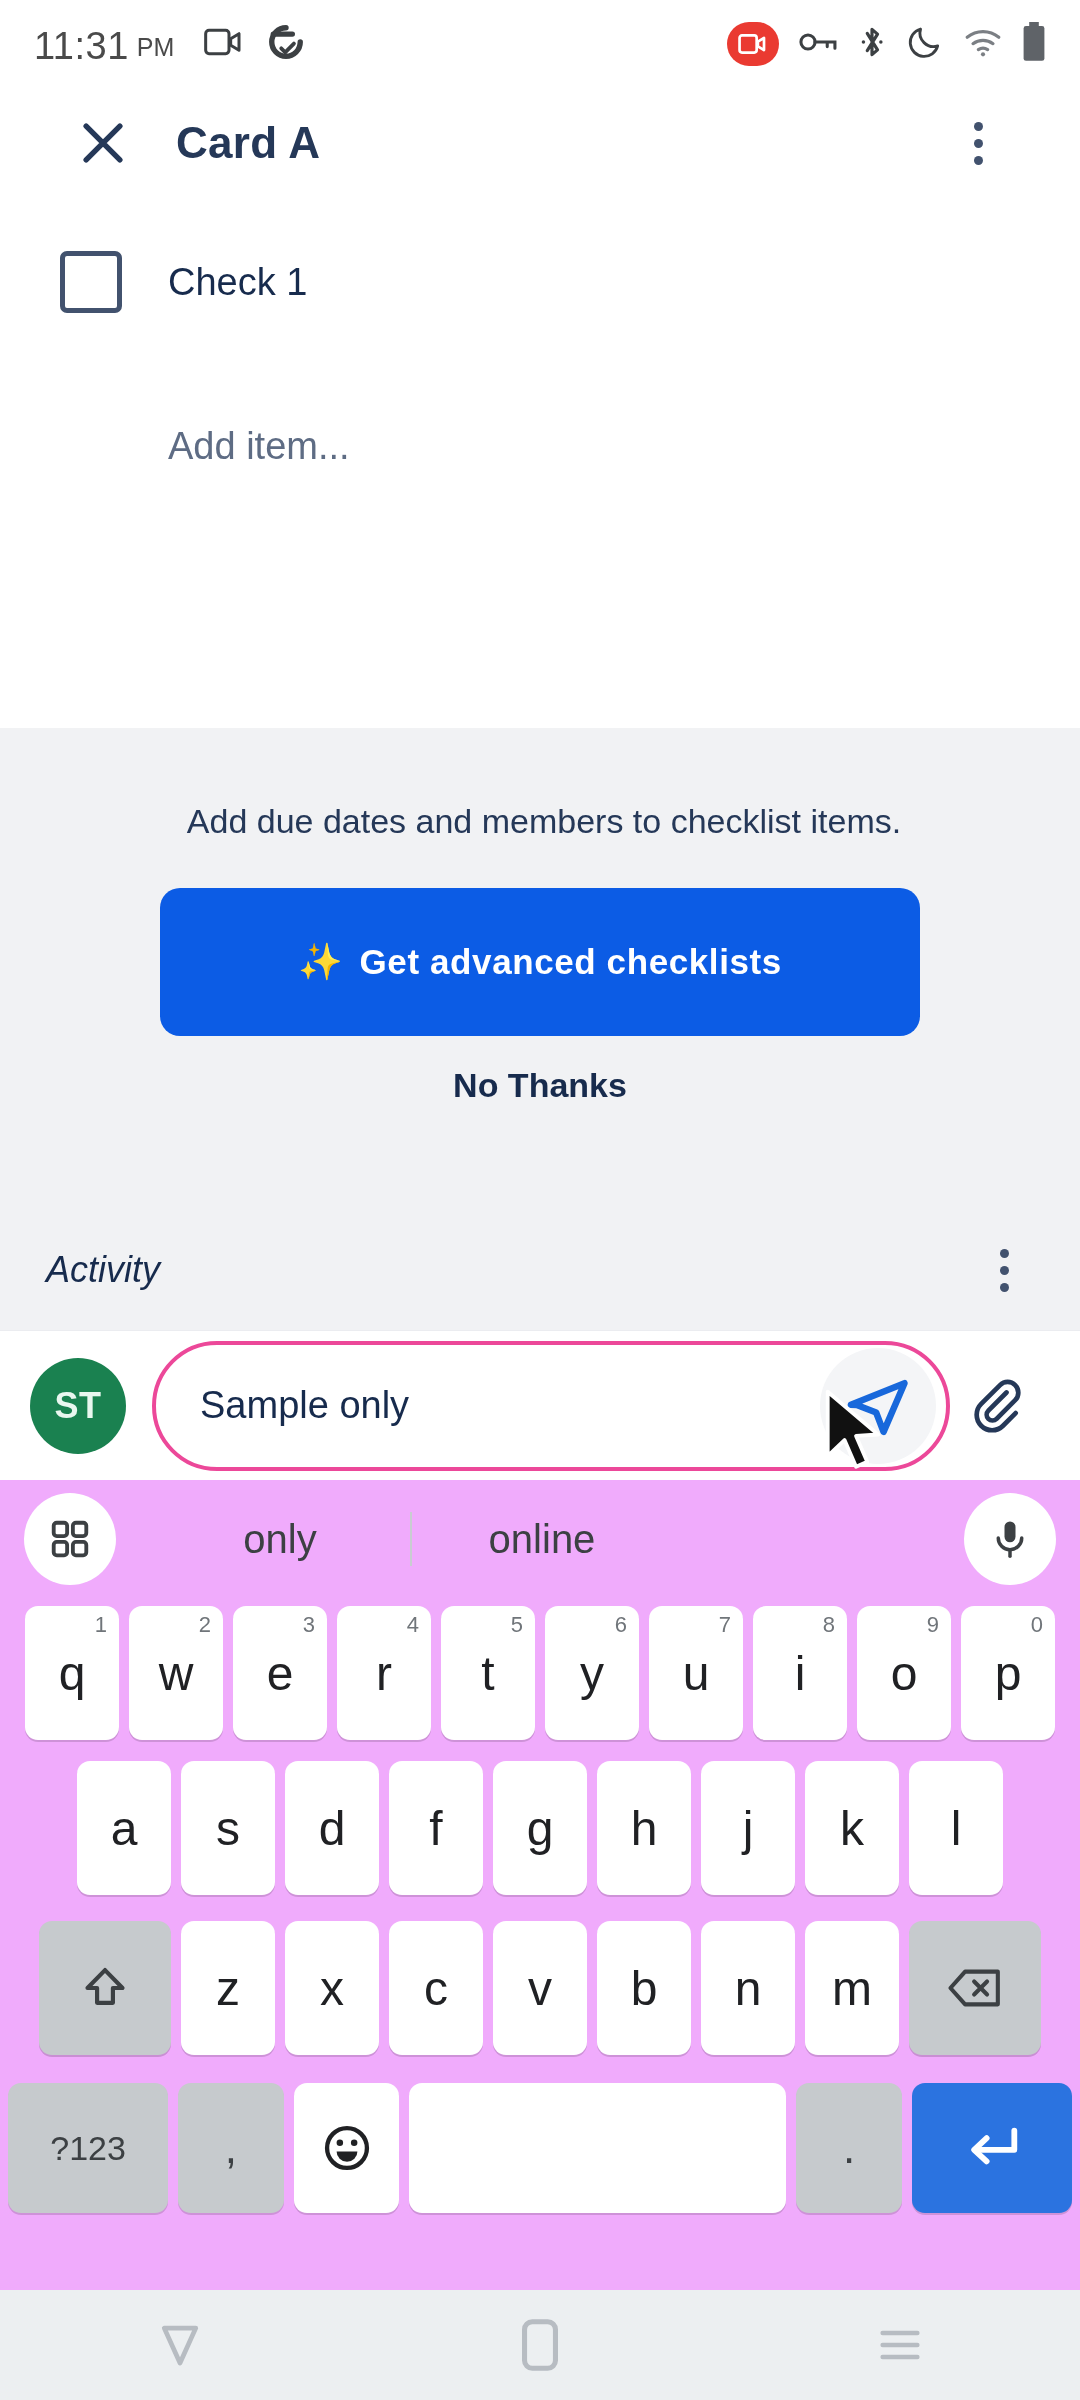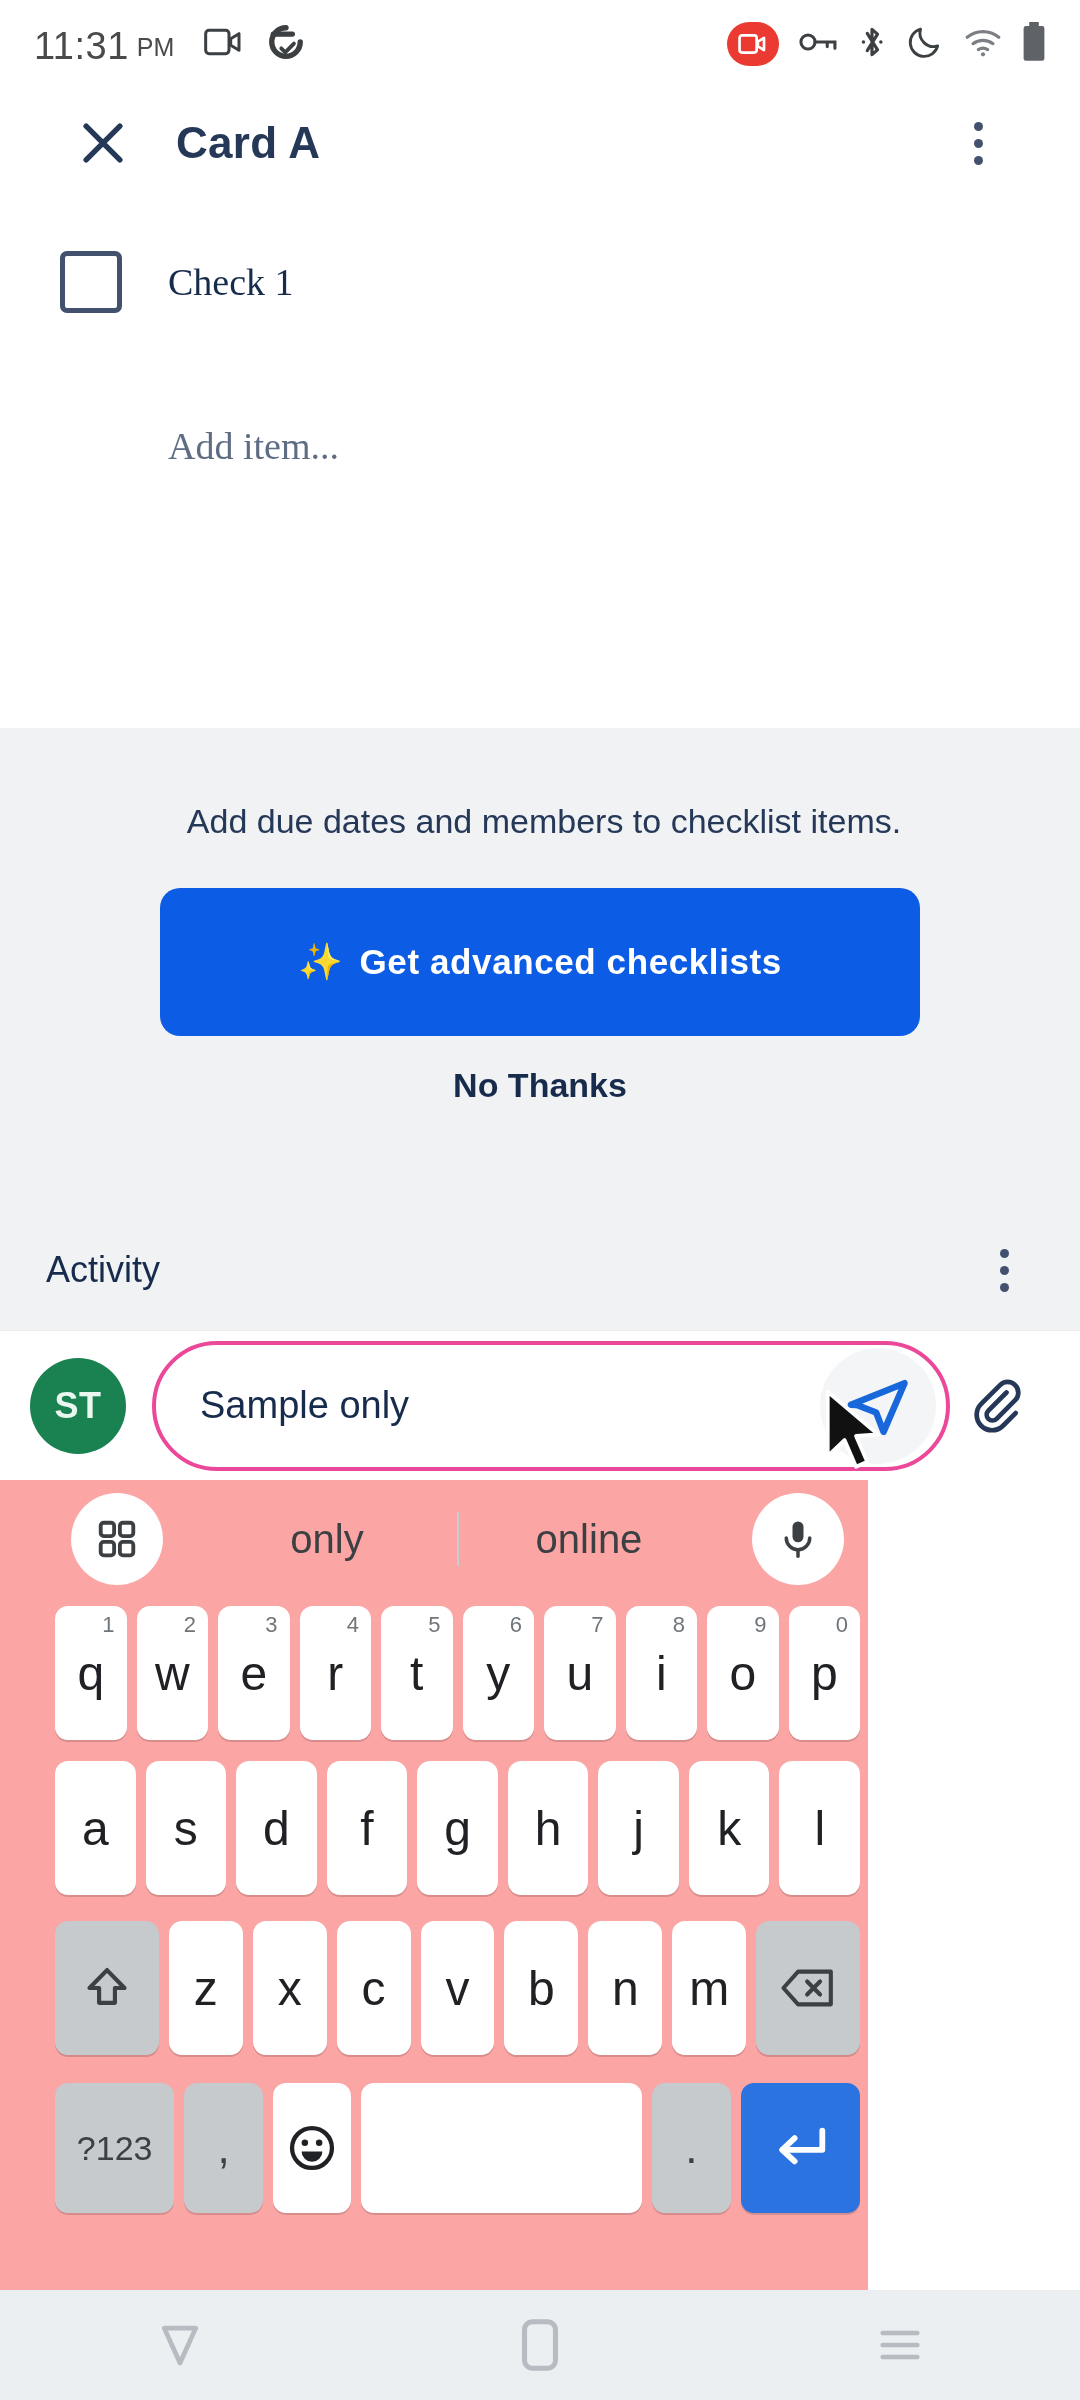--- a/index.html
+++ b/index.html
@@ -32,21 +32,21 @@
   }
   .close-btn{ width:62px; height:62px; display:flex; align-items:center; justify-content:center; }
   .card-title{
     font-size:44px; font-weight:bold; color:#253858; margin-left:42px; letter-spacing:.3px;
   }
   .appbar-menu{ margin-left:auto; width:60px; height:62px; display:flex; align-items:center; justify-content:center; }
   .dots{ display:flex; flex-direction:column; gap:8px; align-items:center; }
   .dots i{ display:block; width:9px; height:9px; border-radius:50%; background:#42526e; }
 
   
-  .checklist{ position:absolute; top:198px; left:0; width:1080px;font-family:Liberation Serif, serif; }
+  .checklist{ position:absolute; top:198px; left:0; width:1080px; }
   .check-row{
     position:relative; display:flex; align-items:center;
     height:168px; padding:0 60px; background:#fff;
   }
   .check-row + .check-row::before{
     content:""; position:absolute; top:0; left:0; right:0; height:1px; background:#ebecf0;
   }
   .cbox{
     width:62px; height:62px; border:5px solid #42526e; border-radius:7px; background:#fff;
     flex:none;
@@ -75,21 +75,21 @@
   }
   .sparkle{ font-size:36px; }
   .promo-no{
     position:absolute; top:338px; left:0; width:1080px; text-align:center;
     font-size:34px; font-weight:bold; color:#172b4d;
   }
   .activity-row{
     position:absolute; bottom:0; left:0; width:1080px; height:120px;
     display:flex; align-items:center; padding:0 46px;
   }
-  .activity-title{ font-size:36px; color:#172b4d; }
+  .activity-title{ font-size:36px; color:#172b4d;font-style:italic; }
   .activity-menu{ margin-left:auto; display:flex; align-items:center; justify-content:center; width:60px; height:62px; }
 
   
   .commentbar{
     position:absolute; top:1330px; left:0; width:1080px; height:150px;
     background:#fff; display:flex; align-items:center; padding:0 30px;
     border-top:1px solid #ebecf0;
   }
   .avatar{
     width:96px; height:96px; border-radius:50%; background:#1a8150;
@@ -106,23 +106,22 @@
   .send-wrap{
     position:absolute; right:10px; top:50%; transform:translateY(-50%);
     width:116px; height:116px; border-radius:50%; background:#f4f5f7;
     display:flex; align-items:center; justify-content:center;
   }
   .attach-btn{ width:100px; height:110px; display:flex; align-items:center; justify-content:center; flex:none; }
   .cursor{ position:absolute; left:36px; top:28px; pointer-events:none; }
 
   
   .keyboard{
-    position:absolute; top:1480px; left:0; width:868px; height:810px;
-    background:#fca5a5;
-    padding-left:47px;
+    position:absolute; top:1480px; left:0; width:1080px; height:810px;
+    background:#f0abfc;
   }
   .sugg{
     height:118px; display:flex; align-items:center; padding:0 24px;
   }
   .sugg-grid{
     width:92px; height:92px; border-radius:50%; background:#fff;
     display:flex; align-items:center; justify-content:center; flex:none;
   }
   .sugg-words{ flex:1; display:flex; align-items:center; margin-left:34px; }
   .sugg-word{

